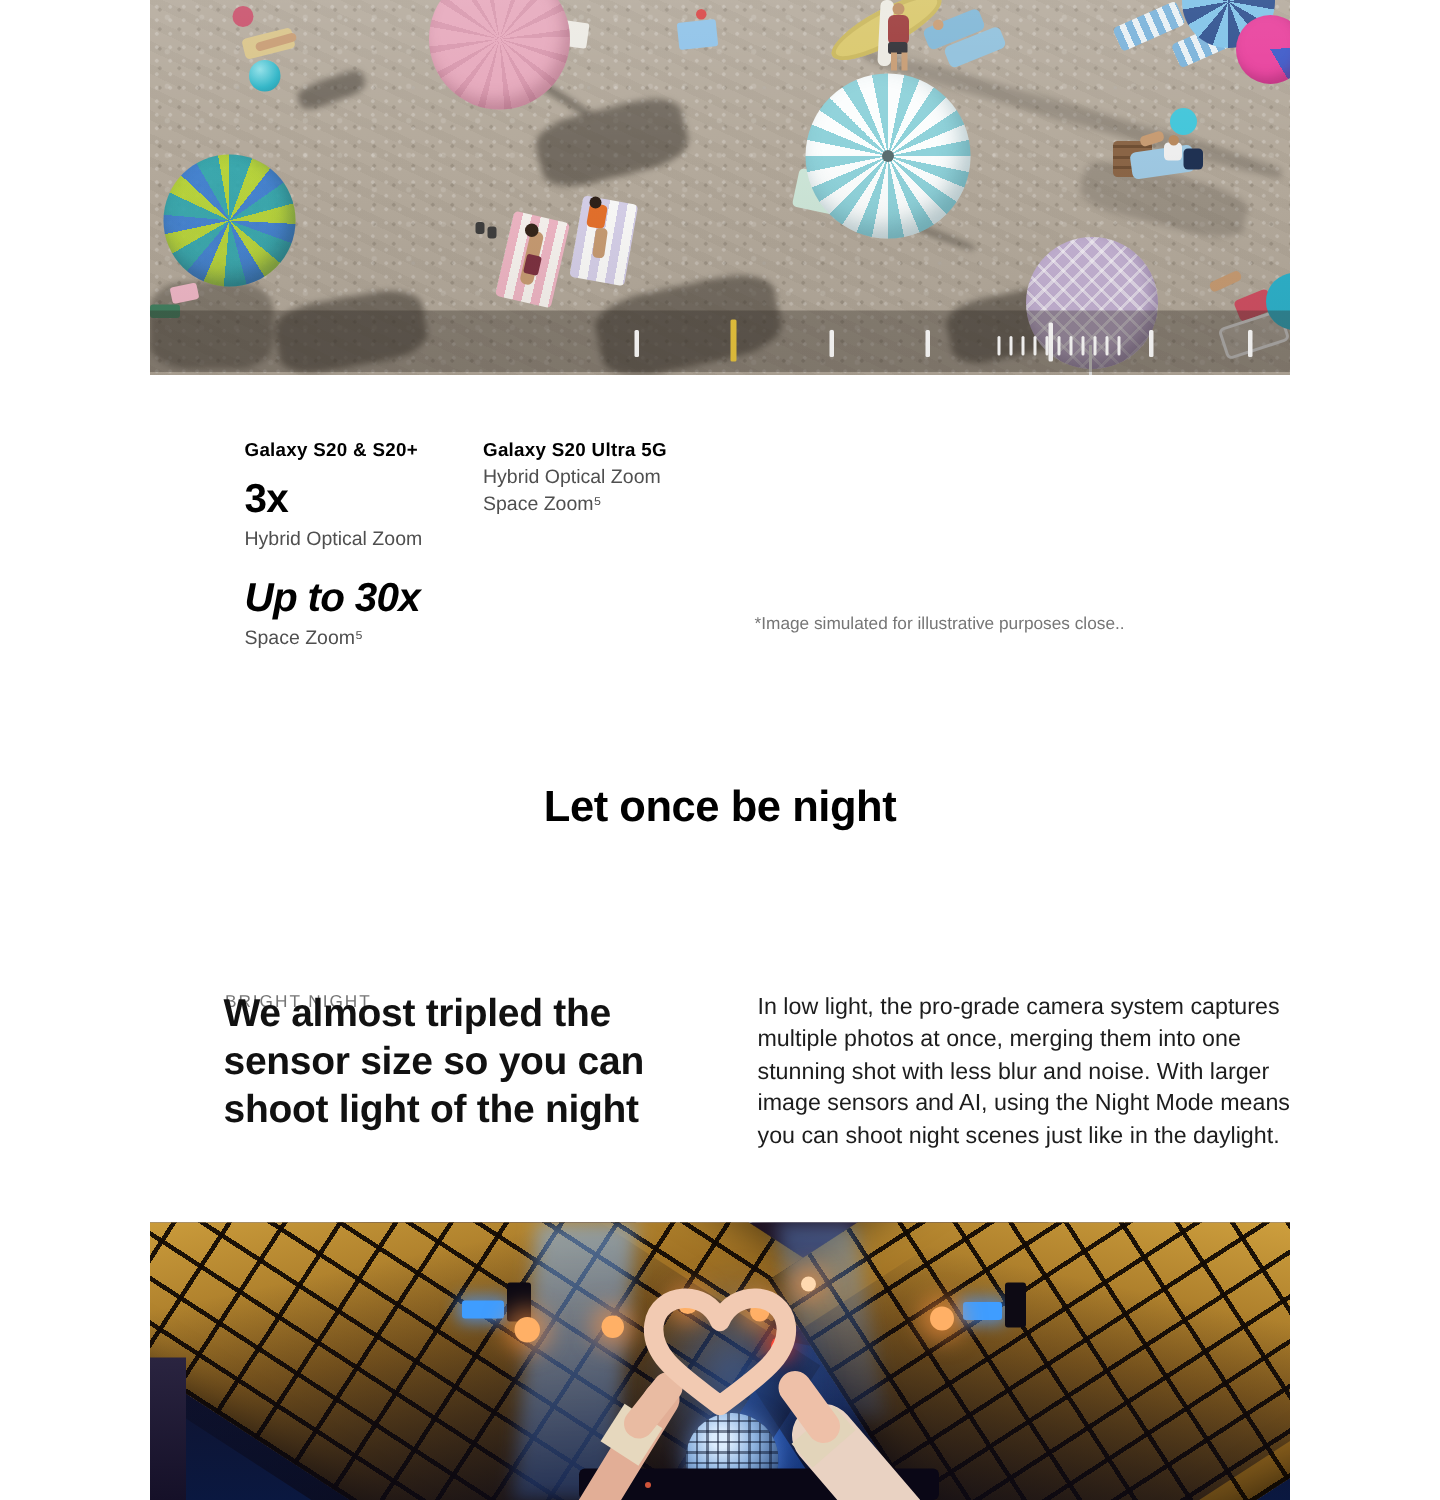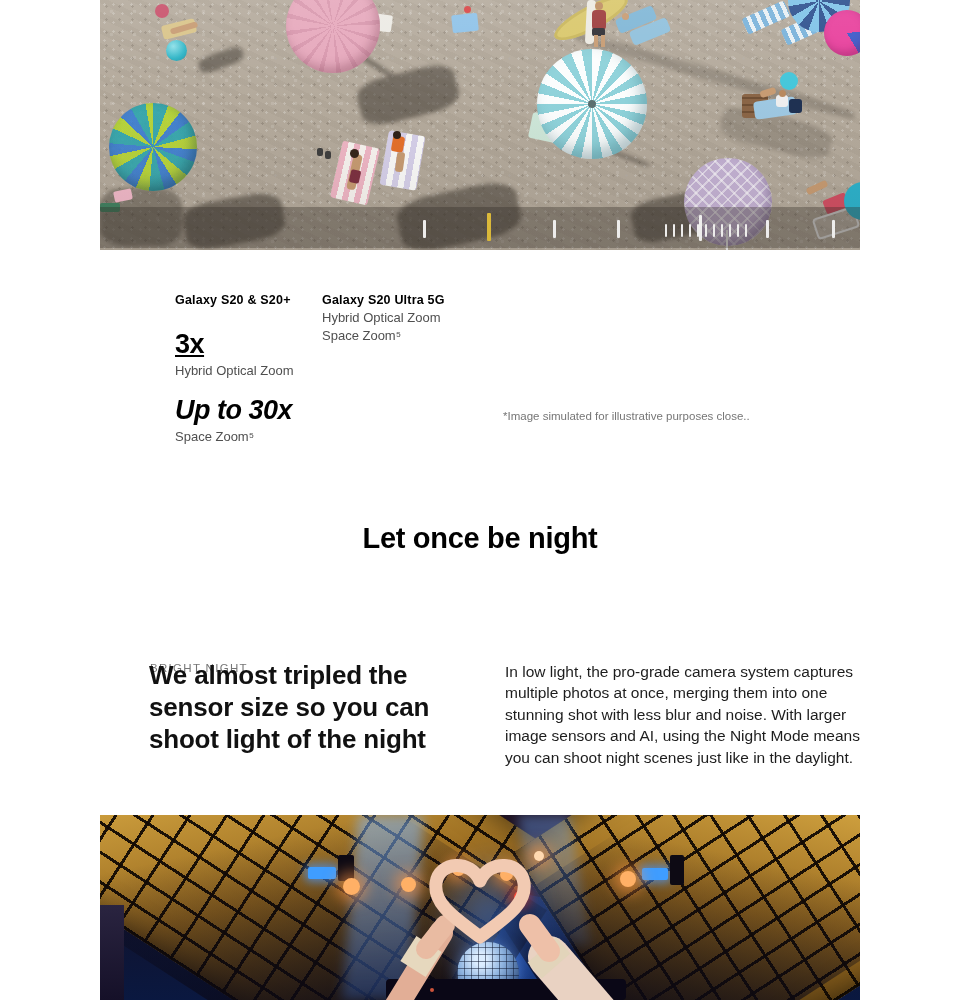--- a/index.html
+++ b/index.html
@@ -21,21 +21,21 @@
   .beach * { position:absolute; }
   .sh { background:rgba(56,50,42,.52); filter:blur(2px); border-radius:30%; }
   .umb { border-radius:50%; }
   .tick { width:3px; background:#ffffff; border-radius:1px; }
 
   
   .specs { position:relative; height:180px; }
   .spec-col { position:absolute; top:43px; width:150px; }
   .spec-col .model { font-size:12.5px; font-weight:bold; color:#000; letter-spacing:.2px; }
   .spec-col .value { font-size:27px; font-weight:bold; color:#000; letter-spacing:-.5px; }
-  .spec-col .v1 { margin-top:22px;text-decoration:underline; }
+  .spec-col .v1 { margin-top:10px; }
   .spec-col .sub { font-size:13px; color:#4f4f4f; margin-top:3px; }
   .spec-col .v2 { margin-top:17px;font-style:italic; }
   .spec-desc { position:absolute; left:403px; top:36px; width:372px;
     font-size:15.5px; line-height:21.4px; color:#1d1d1d; }
   .spec-disclaimer { position:absolute; left:403px; top:160px; font-size:11.5px; color:#767676; }
 
   
   .night-title { margin-top:92px; text-align:center; font-size:29px; font-weight:bold;
     color:#000; letter-spacing:-.3px; height:34px; }
   .night-content { position:relative; height:259px; }
@@ -163,21 +163,21 @@
       <div class="tick" style="left:629px;top:224px;height:13px;width:2px"></div>
       <div class="tick" style="left:637px;top:224px;height:13px;width:2px"></div>
       <div class="tick" style="left:645px;top:224px;height:13px;width:2px"></div>
     </div>
     <div class="tick" style="left:599px;top:215px;height:26px"></div>
     <div class="tick" style="left:666px;top:220px;height:18px"></div>
     <div class="tick" style="left:732px;top:220px;height:18px"></div>
   </div>
 
   <section class="specs">
-    <div class="spec-col" style="left:75px">
+    <div class="spec-col" style="left:63px">
       <div class="model">Galaxy S20 &amp; S20+</div>
       <div class="value v1">3x</div>
       <div class="sub">Hybrid Optical Zoom</div>
       <div class="value v2">Up to 30x</div>
       <div class="sub">Space Zoom⁵</div>
     </div>
     <div class="spec-col" style="left:222px">
       <div class="model">Galaxy S20 Ultra 5G</div>
       <div class="sub">Hybrid Optical Zoom</div>
       <div class="sub">Space Zoom⁵</div>

